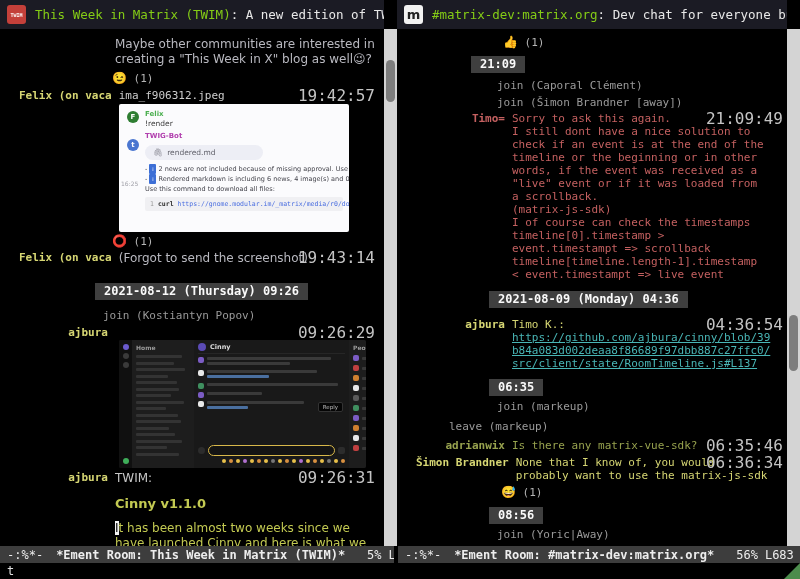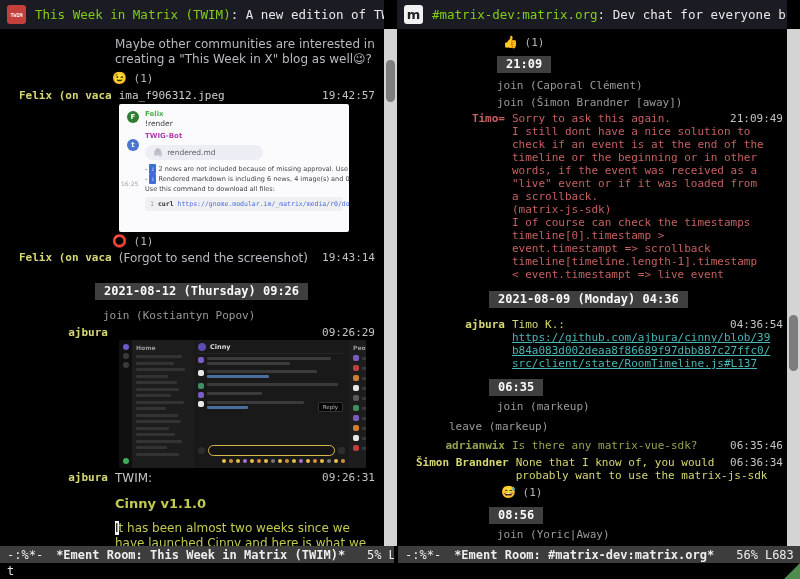--- a/index.html
+++ b/index.html
@@ -25,21 +25,21 @@
   .avatar-m    { background:#f2f2f2; color:#222; font-size:13px; font-weight:bold;
                  font-family:"DejaVu Sans", sans-serif; }
 
   .content { position:absolute; top:29px; left:0; right:0; bottom:0; overflow:hidden; }
 
   
   .row { position:relative; display:flex; align-items:flex-start;margin-left:19px; }
   .gut { flex:0 0 96px; text-align:right; padding-right:7px; font-weight:bold;
          font-size:11px; line-height:13px; white-space:nowrap; }
   .bod { font-size:11px; line-height:13px; white-space:pre-wrap; word-wrap:break-word; }
-  .ts  { position:absolute; top:0; color:#c4c4c4; font-size:11px; line-height:13px; }
+  .ts  { position:absolute; top:0; color:#c4c4c4; font-size:16px; line-height:13px; }
   .win-left  .ts { right:9px; }
   .win-right .ts { right:4px; }
 
   .sans { font-family:"DejaVu Sans", sans-serif; font-size:12px; line-height:15px; }
   .c-gray   { color:#b9b9c0; }
   .c-yellow { color:#d6d673; }
   .c-green2 { color:#c3ca52; }
   .c-olive  { color:#97a24e; }
   .c-red    { color:#c46060; }
   .c-file   { color:#cdcdcd; }
@@ -386,21 +386,21 @@
       <div style="min-width:0;"><span class="room-title">#matrix-dev:matrix.org</span><span class="room-desc">: Dev chat for everyone buildi</span></div>
     </div>
 
     <div class="content">
 
       <div class="reaction" style="margin:6px 0 0 106px;">
         <span class="emo">👍</span>
         <span>(1)</span>
       </div>
 
-      <div style="margin:3px 0 0 100px;">
+      <div style="margin:3px 0 0 74px;">
         <span class="dhead">21:09</span>
       </div>
 
       <div class="join" style="margin:6px 0 0 100px;">join (Caporal Clément)</div>
       <div class="join" style="margin:4px 0 0 100px;">join (Šimon Brandner [away])</div>
 
       <div class="row" style="margin-top:3px;">
         <div class="gut c-red">Timo=</div>
         <div class="bod c-red" style="max-width:253px;">Sorry to ask this again.
 I still dont have a nice solution to check if an event is at the end of the timeline or the beginning or in other words, if the event was received as a "live" event or if it was loaded from a scrollback.

